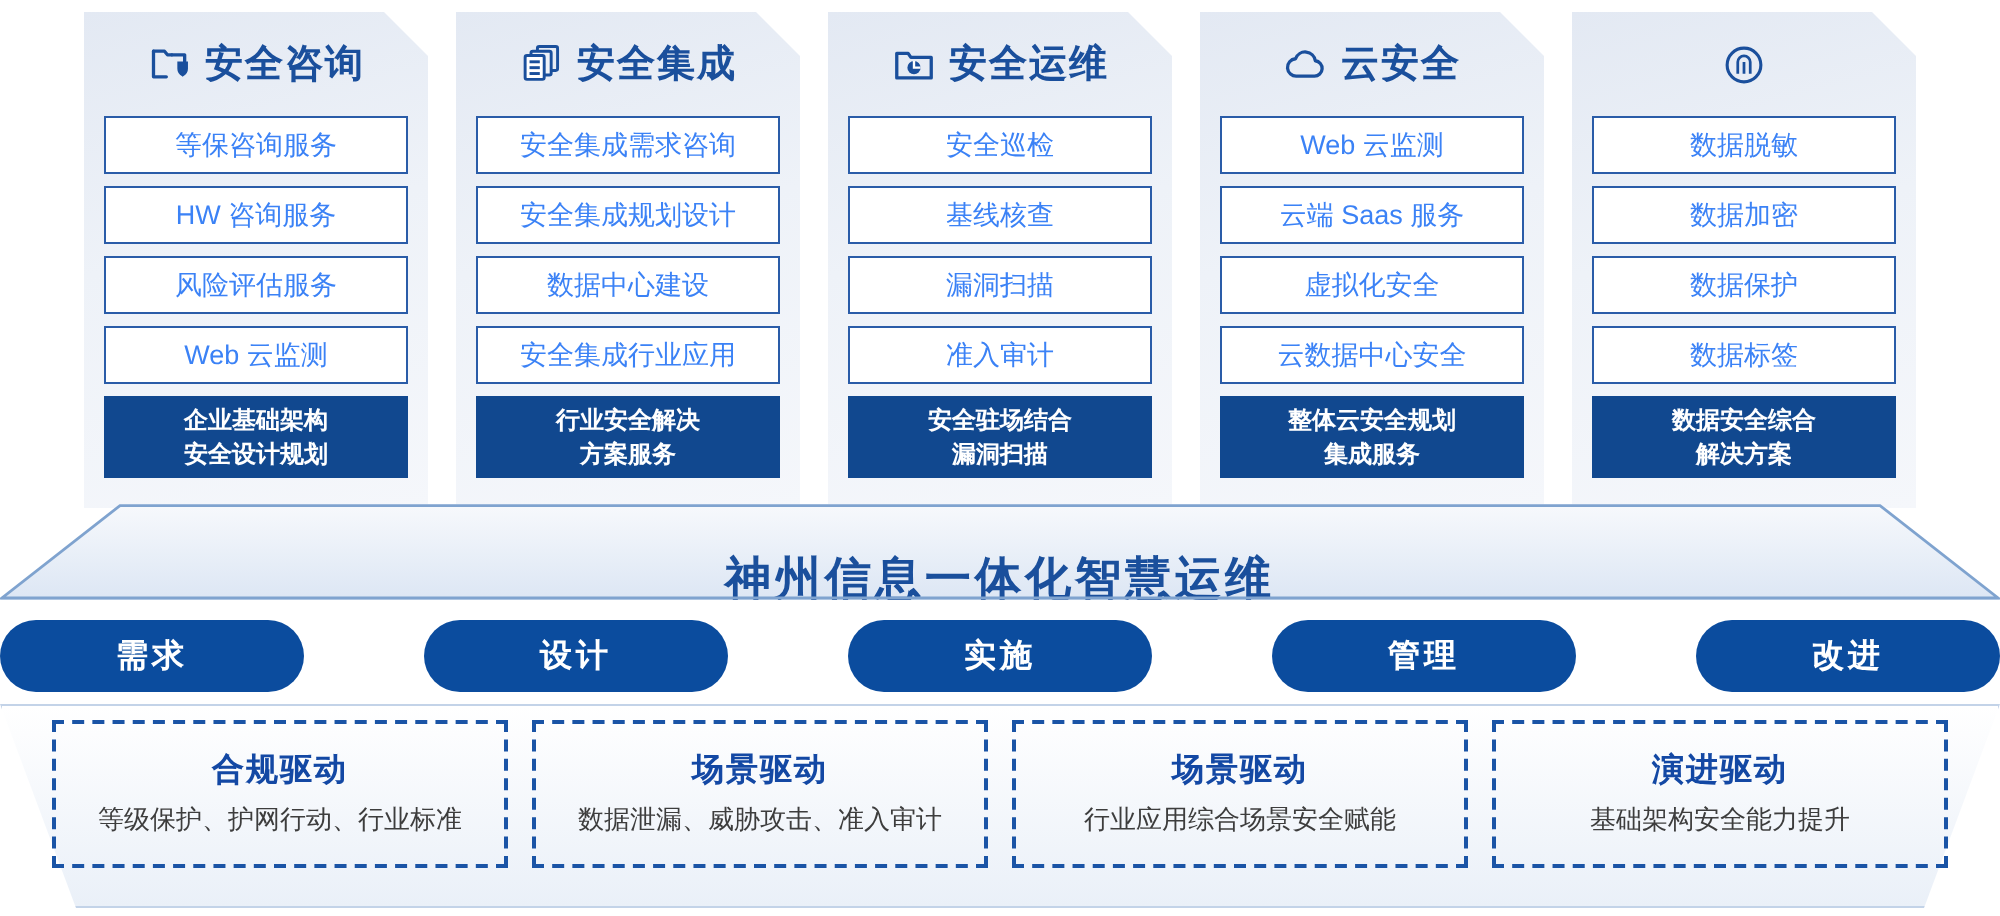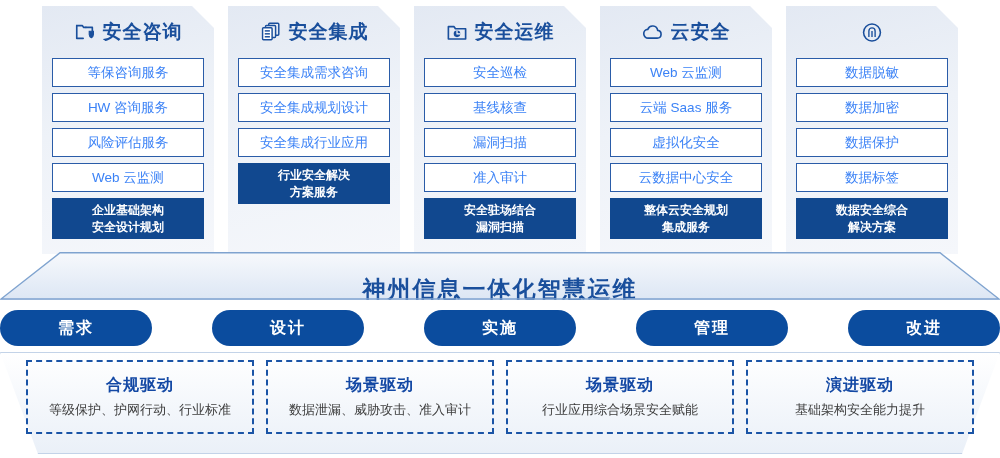--- a/index.html
+++ b/index.html
@@ -145,20 +145,21 @@
             <rect x="2.8" y="7.4" width="10.4" height="13" rx="1" fill="#ffffff"></rect>
             <rect x="5.2" y="10" width="5.6" height="1.6" fill="#1a4f9c" stroke="none"></rect>
             <rect x="5.2" y="13.2" width="5.6" height="1.6" fill="#1a4f9c" stroke="none"></rect>
             <rect x="5.2" y="16.4" width="5.6" height="1.6" fill="#1a4f9c" stroke="none"></rect>
           </svg>
         </span>
         <span class="ttl">安全集成</span>
       </div>
       <div class="item">安全集成需求咨询</div>
       <div class="item">安全集成规划设计</div>
+      <div class="item">数据中心建设</div>
       <div class="item">安全集成行业应用</div>
       <div class="solution">
         <span>行业安全解决</span>
         <span>方案服务</span>
       </div>
     </div>
 
     <div class="col">
       <div class="col-head">
         <span class="ico">

